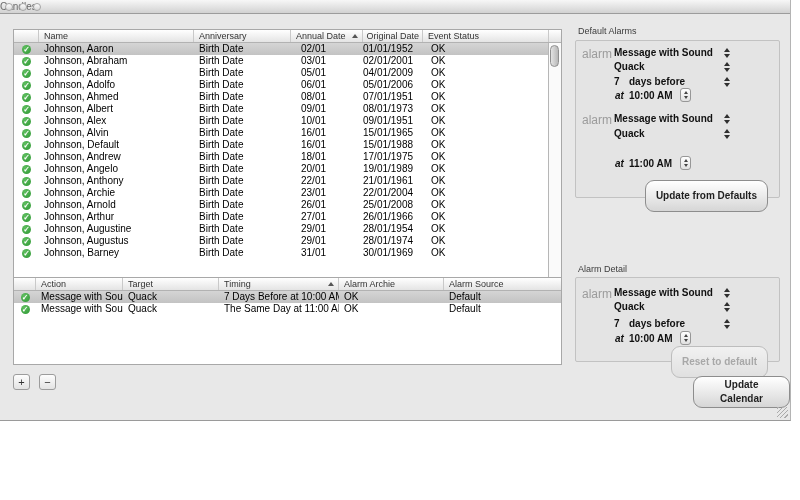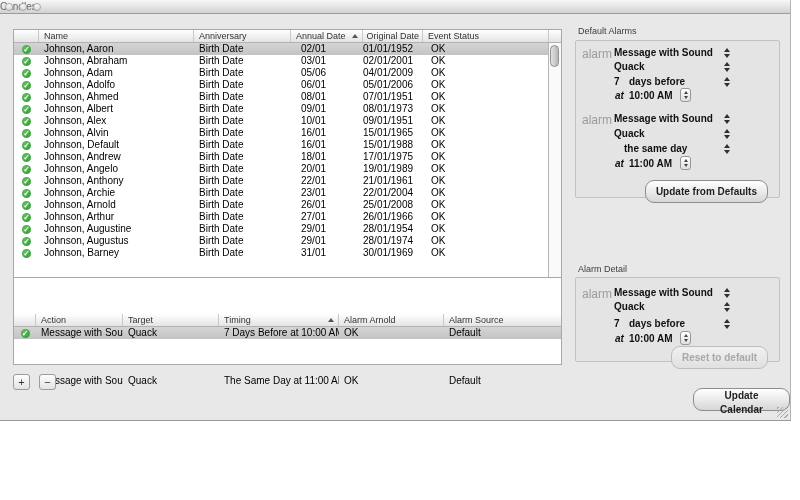--- a/index.html
+++ b/index.html
@@ -17,21 +17,21 @@
            border:1px solid #a6a6a6; background:linear-gradient(#fcfcfc,#d9d9d9); }
   .l1{left:5px}.l2{left:19px}.l3{left:33px}
 
   
   .table { position:absolute; background:#fff; border:1px solid #a8a8a8; }
   .main-table { left:13px; top:29px; width:549px; height:284px; }
   .alarms-table { left:13px; top:277px; width:549px; height:88px; }
   .thead { display:grid; height:13px; background:linear-gradient(#ffffff,#e4e4e4);
            border-bottom:1px solid #b2b2b2; font-size:9px; color:#333; }
   .main-cols  { grid-template-columns:25px 155px 97px 72px 60px 126px 1fr; }
-  .alarm-cols { grid-template-columns:22px 87px 96px 120px 105px 1fr;margin-top:36px; }
+  .alarm-cols { grid-template-columns:22px 87px 96px 120px 105px 1fr; }
   .th { display:flex; align-items:center; padding:0 3px 0 5px; border-right:1px solid #c9c9c9;
         white-space:nowrap; overflow:hidden; }
   .th.nb { border-right:none; }
   .th.ra { justify-content:flex-end; }
   .sort-asc { width:0; height:0; border-left:3px solid transparent; border-right:3px solid transparent;
               border-bottom:4px solid #555; margin-left:auto; margin-right:1px; }
   .tbody { position:absolute; top:13px; left:0; }
   .main-table .tbody { width:535px; }
   .alarms-table .tbody { width:547px; }
   .tr { display:grid; height:12px; }
@@ -72,21 +72,21 @@
   .pop { position:absolute; left:148px; top:1px; display:flex; flex-direction:column; gap:2px; align-items:center; }
   .pop .tu { width:0;height:0;border-left:3px solid transparent;border-right:3px solid transparent;border-bottom:4px solid #2f2f2f; }
   .pop .td2 { width:0;height:0;border-left:3px solid transparent;border-right:3px solid transparent;border-top:4px solid #2f2f2f; }
   .stepper { position:absolute; left:104px; top:-2px; width:11px; height:14px; border:1px solid #979797;
              border-radius:3px; background:linear-gradient(#ffffff,#e0e0e0); display:flex; flex-direction:column;
              align-items:center; justify-content:center; gap:2px; }
   .stepper .tu { width:0;height:0;border-left:2px solid transparent;border-right:2px solid transparent;border-bottom:3px solid #444; }
   .stepper .td2 { width:0;height:0;border-left:2px solid transparent;border-right:2px solid transparent;border-top:3px solid #444; }
 
   
-  .pill { position:absolute; height:23px; line-height:14px; padding:0 10px; font-size:10px; font-weight:bold;
+  .pill { position:absolute; height:32px; line-height:14px; padding:0 10px; font-size:10px; font-weight:bold;
           color:#1f1f1f; background:linear-gradient(#ffffff,#d6d6d6); border:1px solid #8d8d8d;
           border-radius:9px; text-align:center; font-family:"Liberation Sans", sans-serif; }
   .pill.disabled { color:#a8a8a8; border-color:#bdbdbd; background:linear-gradient(#f1f1f1,#e0e0e0); }
   .sqbtn { position:absolute; width:17px; height:16px; border:1px solid #9c9c9c; border-radius:3px;
            background:linear-gradient(#fdfdfd,#e3e3e3); font-size:11px; line-height:13px; text-align:center;
            color:#333; font-family:"Liberation Sans", sans-serif; }
   .grip { position:absolute; right:2px; bottom:2px; width:11px; height:11px;
           background:repeating-linear-gradient(-45deg, transparent 0 2px, #ababab 2px 3px); }
 </style>
 </head>
@@ -142,21 +142,21 @@
           <div class="td annual">03/01</div>
           <div class="td orig">02/01/2001</div>
           <div class="td estat">OK</div>
         </div>
         <div class="tr main-cols">
           <div class="td tc">
             <span class="check">✓</span>
           </div>
           <div class="td">Johnson, Adam</div>
           <div class="td">Birth Date</div>
-          <div class="td annual">05/06</div>
+          <div class="td annual">05/01</div>
           <div class="td orig">04/01/2009</div>
           <div class="td estat">OK</div>
         </div>
         <div class="tr main-cols">
           <div class="td tc">
             <span class="check">✓</span>
           </div>
           <div class="td">Johnson, Adolfo</div>
           <div class="td">Birth Date</div>
           <div class="td annual">06/01</div>
@@ -320,21 +320,21 @@
           <span>Action</span>
         </div>
       <div class="th">
           <span>Target</span>
         </div>
       <div class="th">
           <span>Timing</span>
           <span class="sort-asc"></span>
         </div>
       <div class="th">
-          <span>Alarm Arnold</span>
+          <span>Alarm Archie</span>
         </div>
       <div class="th nb">
           <span>Alarm Source</span>
         </div>
     </div>
     <div class="tbody" id="alarms-body">
         <div class="tr alarm-cols sel">
           <div class="td tc">
             <span class="check">✓</span>
           </div>
@@ -403,27 +403,20 @@
           <span class="td2"></span>
         </span>
     </div>
     <div class="arow" style="top:87px;">
       <span class="aval">Quack</span>
       <span class="pop">
           <span class="tu"></span>
           <span class="td2"></span>
         </span>
     </div>
-    <div class="arow" style="top:102px;">
-      <span class="asame">the same day</span>
-      <span class="pop">
-          <span class="tu"></span>
-          <span class="td2"></span>
-        </span>
-    </div>
     <div class="arow" style="top:117px;">
       <span class="aat">at</span>
       <span class="atime">11:00 AM</span>
       <span class="stepper">
           <span class="tu"></span>
           <span class="td2"></span>
         </span>
     </div>
 
     <button class="pill" style="right:11px; top:139px;">Update from Defaults</button>
@@ -458,16 +451,16 @@
       <span class="aat">at</span>
       <span class="atime">10:00 AM</span>
       <span class="stepper">
           <span class="tu"></span>
           <span class="td2"></span>
         </span>
     </div>
     <button class="pill disabled" style="right:11px; top:68px;text-align:center;">Reset to default</button>
   </div>
 
-  <button class="pill" style="left:693px; top:388px;">Update Calendar</button>
+  <button class="pill" style="left:693px; top:376px;">Update Calendar</button>
 
   <div class="grip"></div>
 </div>
 
 </body></html>

